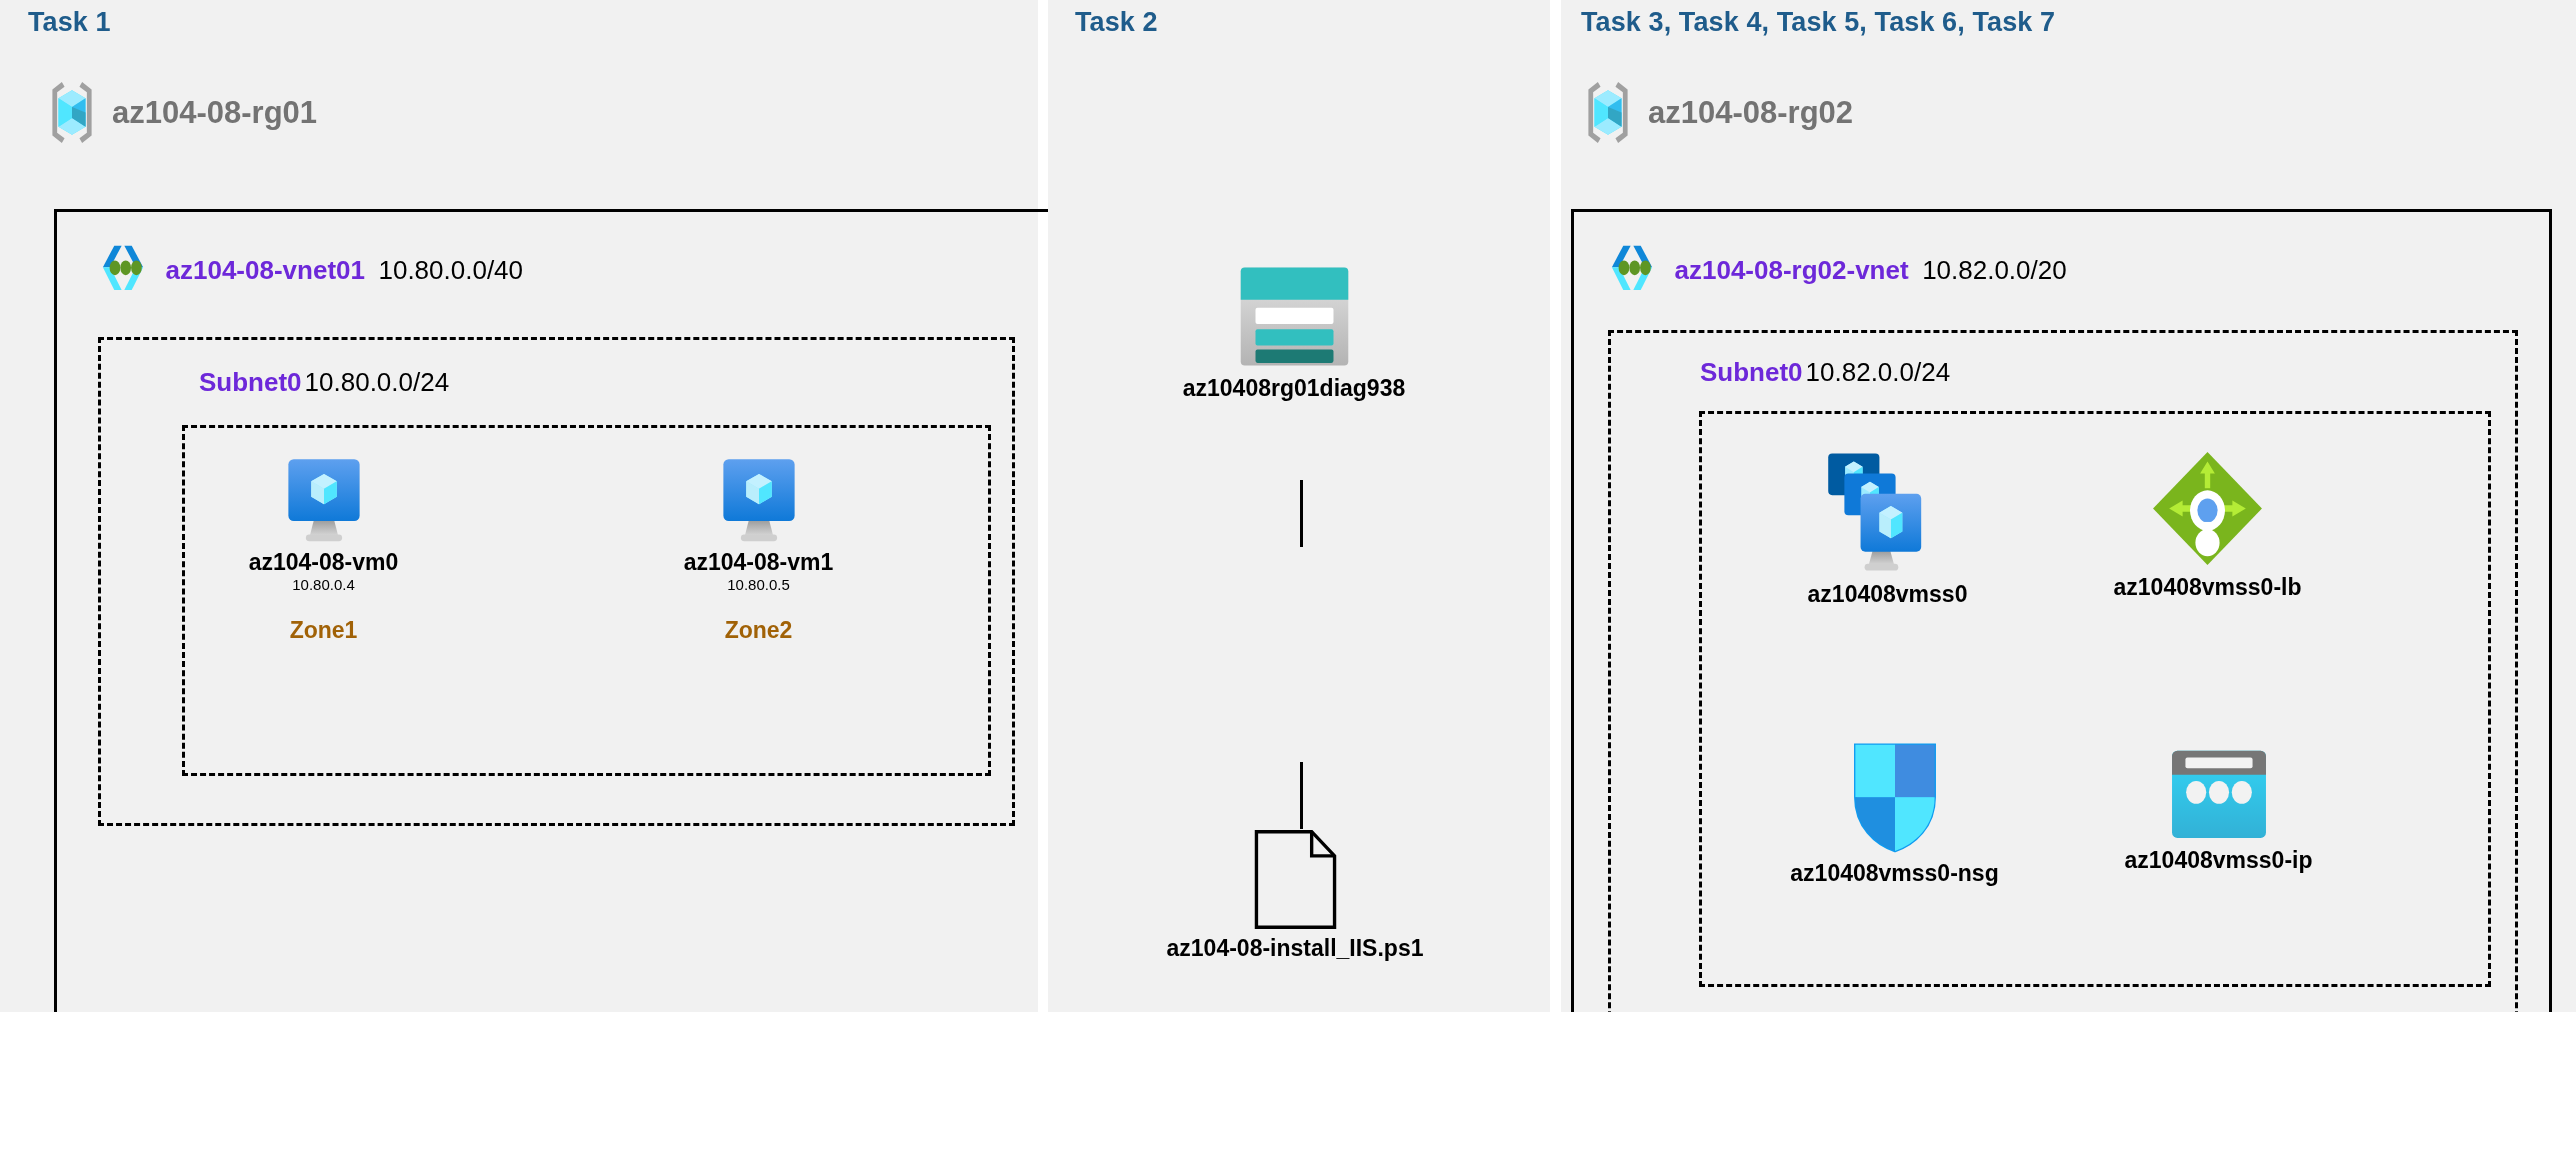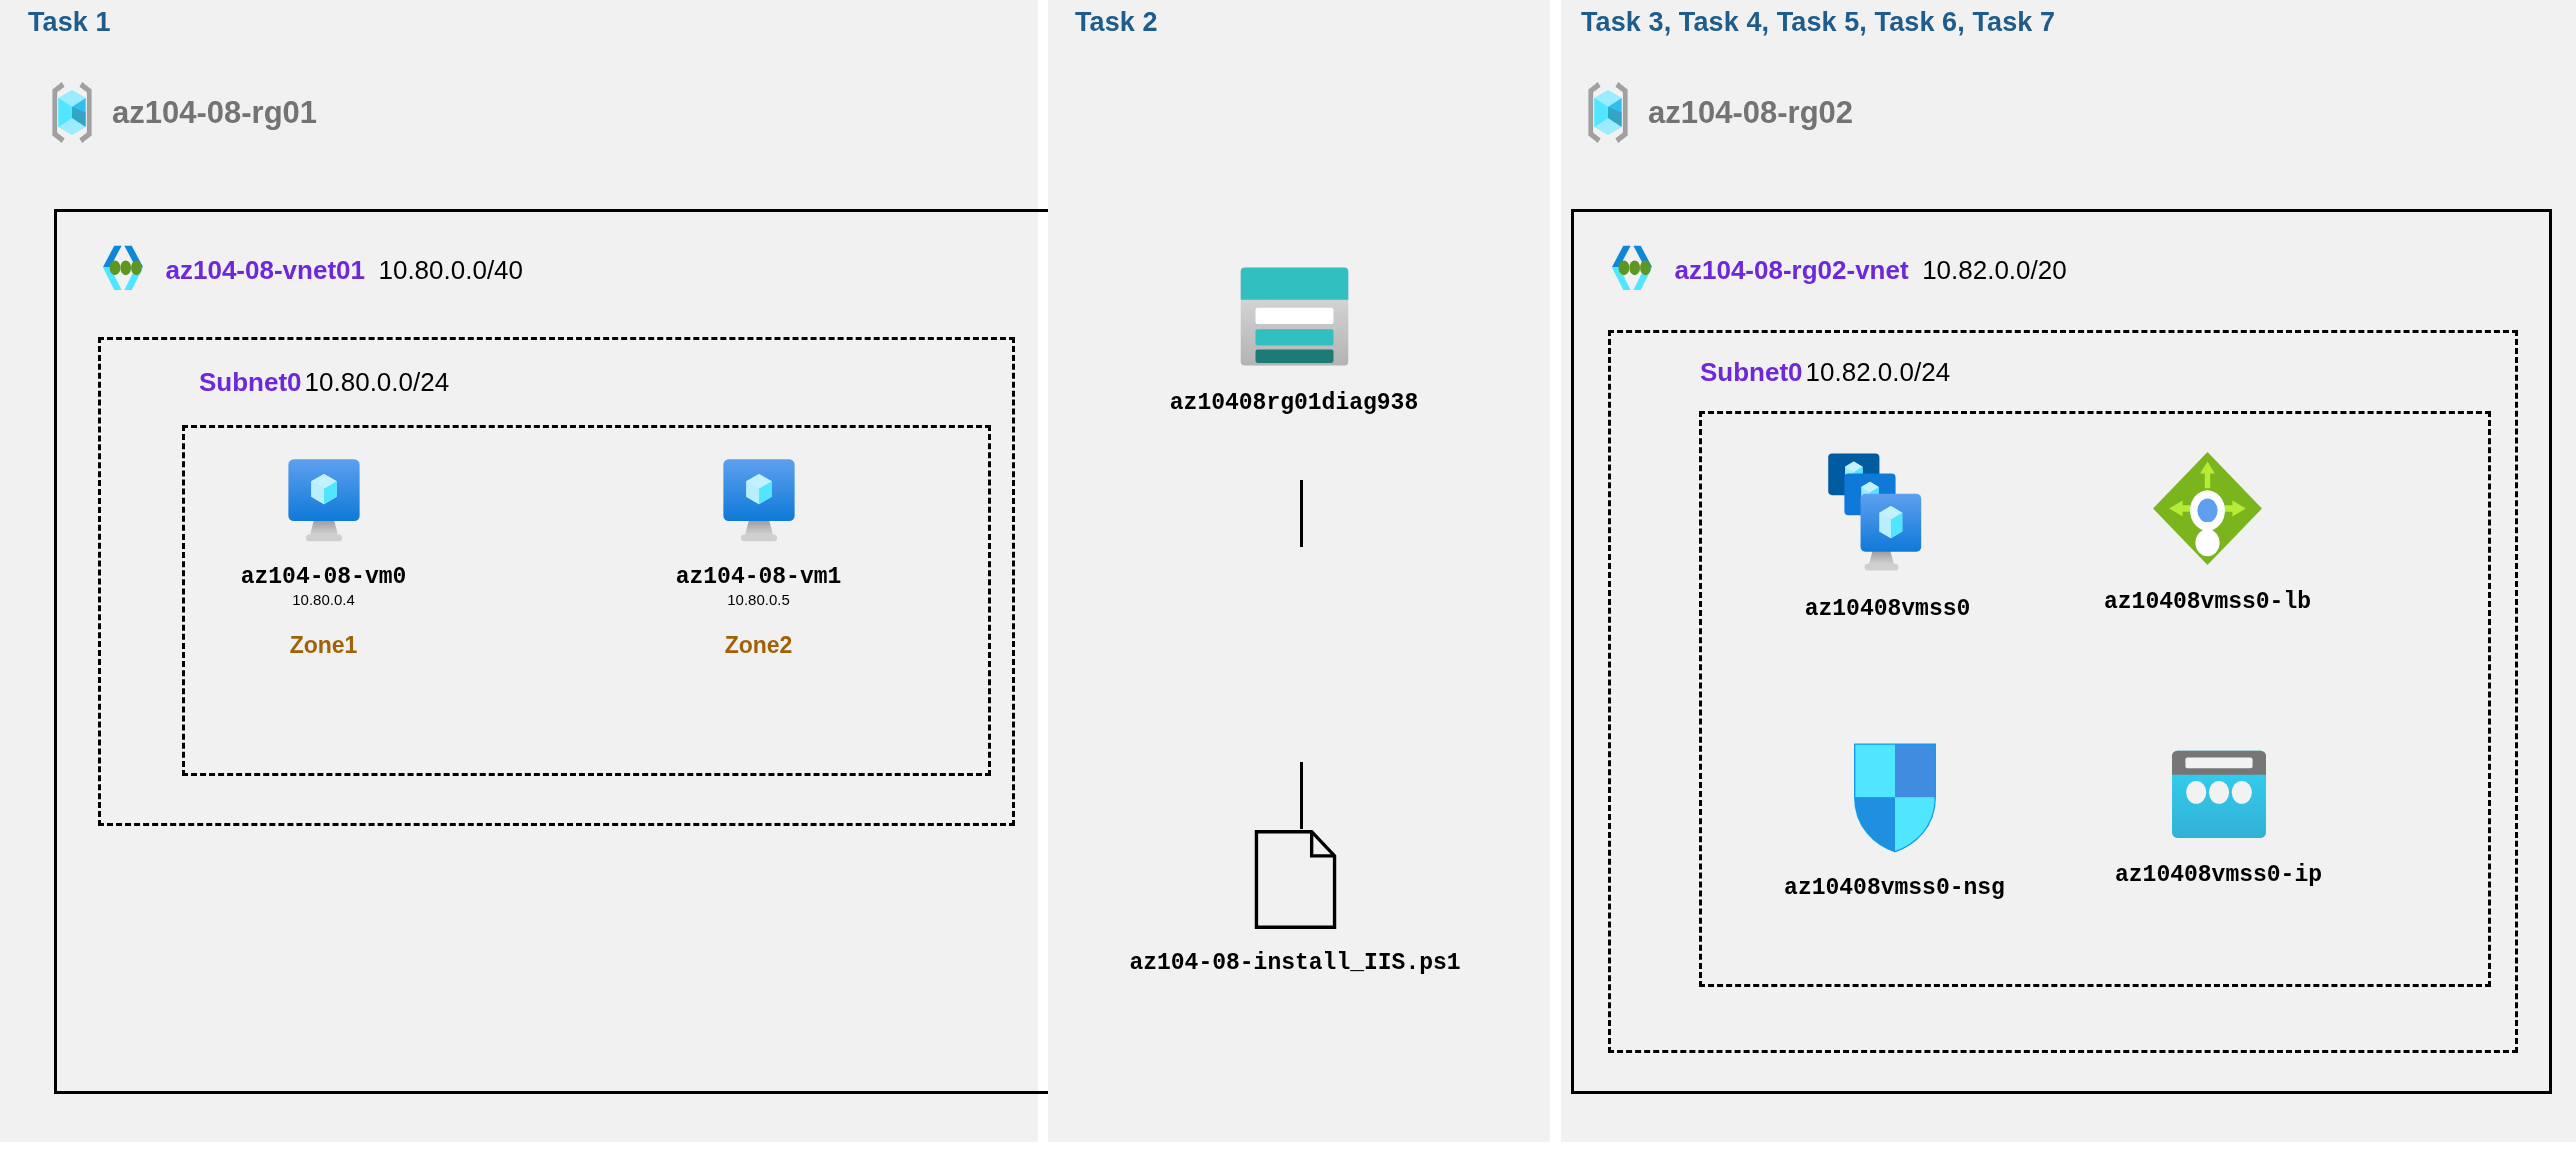--- a/index.html
+++ b/index.html
@@ -1,36 +1,36 @@
 <!DOCTYPE html>
 <html style="font-size:10.8px"><head>
 <meta charset="utf-8">
 <style>
   html,body{margin:0;padding:0;background:#ffffff;}
   body{font-family:"Liberation Sans",sans-serif;}
-  #canvas{position:relative;width:2576px;height:1142px;background:#ffffff;overflow:hidden;}
+  #canvas{position:relative;width:2576px;height:1012px;background:#ffffff;overflow:hidden;}
 
   .panel{position:absolute;background:#f1f1f1;}
 
   .task-title{position:absolute;color:#1f5c8b;font-weight:bold;font-size:27px;letter-spacing:0.1px;white-space:nowrap;}
 
   .rg-head{position:absolute;display:flex;align-items:center;gap:15px;}
   .rg-name{font-size:31px;font-weight:bold;color:#737373;white-space:nowrap;}
 
   .solidbox{position:absolute;border:3.4px solid #000;box-sizing:border-box;background:transparent;}
   .dashbox{position:absolute;border:3.4px dashed #000;box-sizing:border-box;background:transparent;}
 
   .vnet-head{position:absolute;display:flex;align-items:center;gap:13.5px;white-space:nowrap;}
   .lbl-bold{font-size:26px;font-weight:bold;color:#6d28d9;}
   .lbl-reg{font-size:26px;font-weight:normal;color:#000;}
 
   .subnet-head{position:absolute;white-space:nowrap;}
 
   .node{position:absolute;display:flex;flex-direction:column;align-items:center;}
-  .node .cap{font-size:23px;font-weight:bold;color:#000;white-space:nowrap;margin-top:19px;line-height:1.22;text-align:center;font-family:Liberation Mono, monospace;}
+  .node .cap{font-size:23px;font-weight:bold;color:#000;white-space:nowrap;margin-top:4px;line-height:1.22;text-align:center;}
   .node .sub{font-size:15px;font-weight:normal;color:#000;white-space:nowrap;text-align:center;line-height:1.22;}
   .node .zone{font-size:23px;font-weight:bold;color:#a16207;white-space:nowrap;text-align:center;margin-top:23px;}
 
   .connector{position:absolute;width:2.7px;background:#000;}
 
   svg{display:block;overflow:visible;}
 </style>
 </head>
 <body>
 

